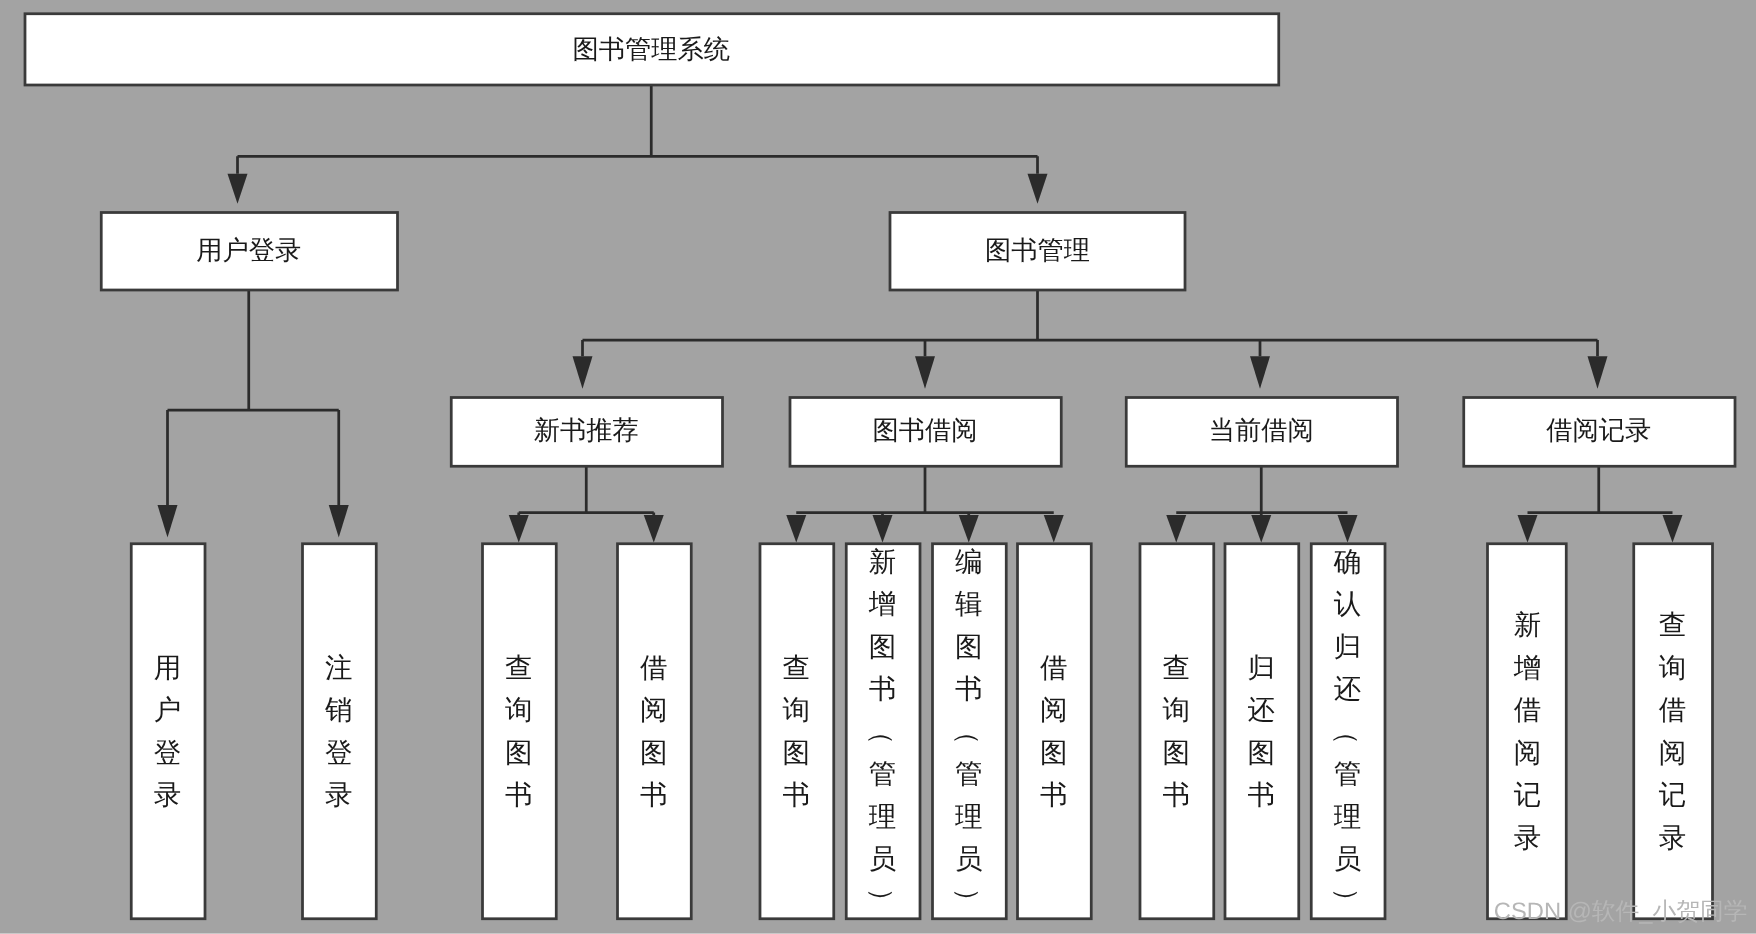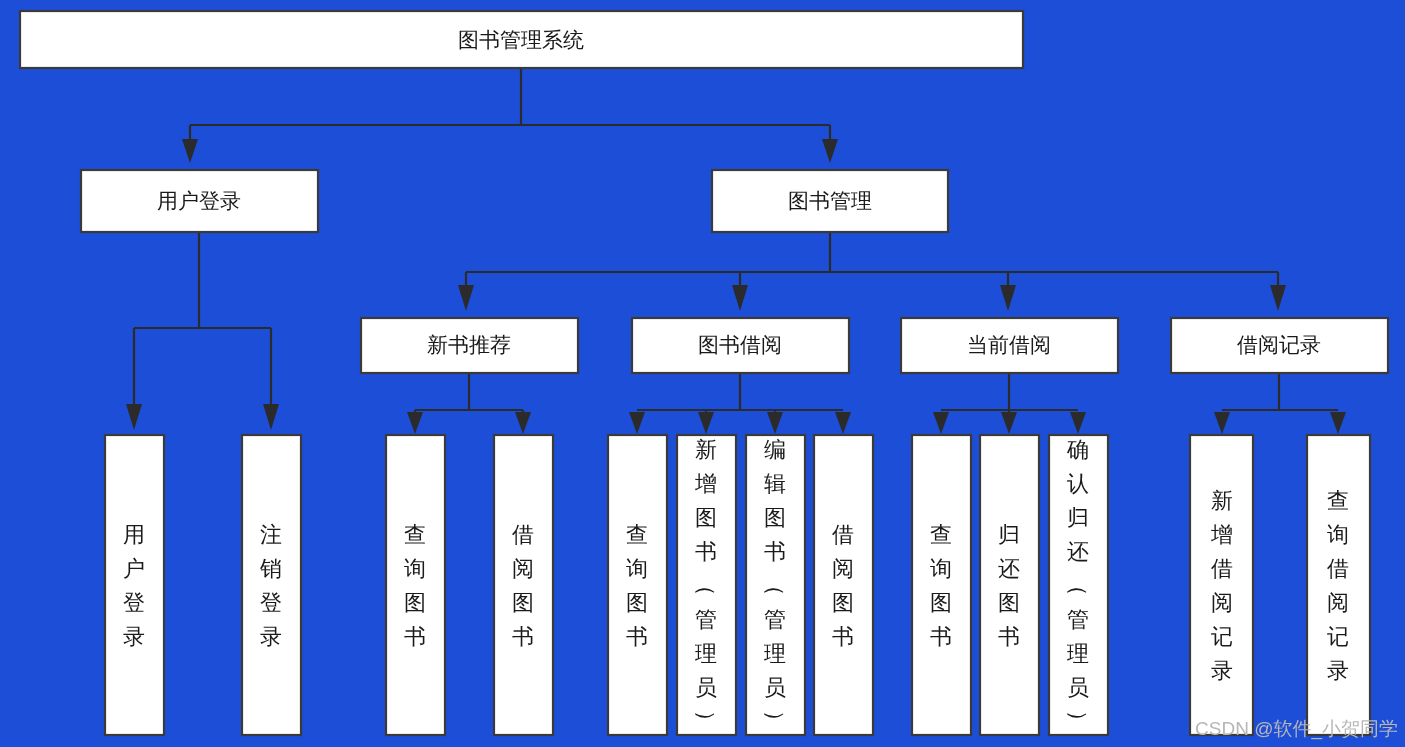--- a/index.html
+++ b/index.html
@@ -7,21 +7,21 @@
     padding: 0;
     background: #ffffff;
   }
   body {
     font-family: "Liberation Sans", "DejaVu Sans", sans-serif;
   }
   #diagram-root {
     position: relative;
     width: 1405px;
     height: 747px;
-    background: #1d4ed8;
+    background: #a3a3a3;
     overflow: hidden;
   }
   svg#flow-svg {
     position: absolute;
     left: 0;
     top: 0;
     width: 1405px;
     height: 747px;
   }
   .node-box {

